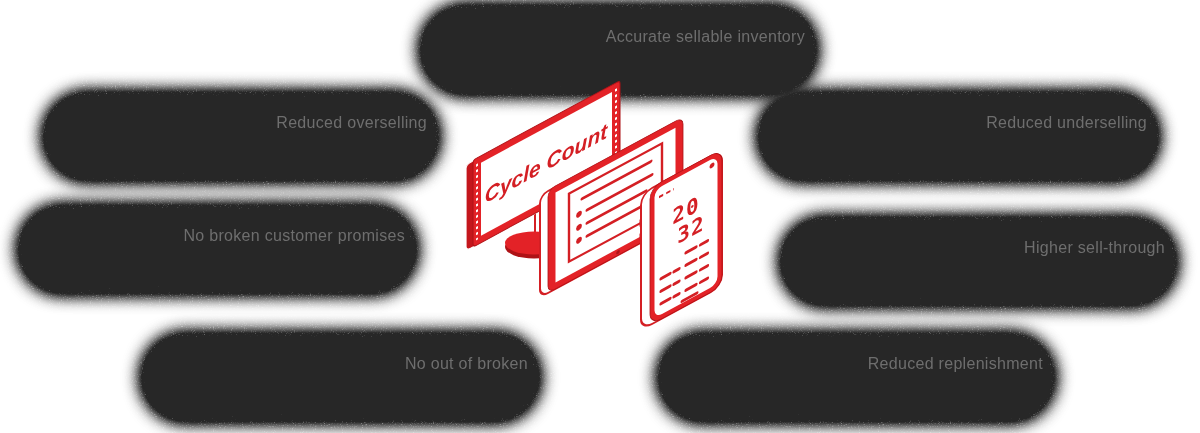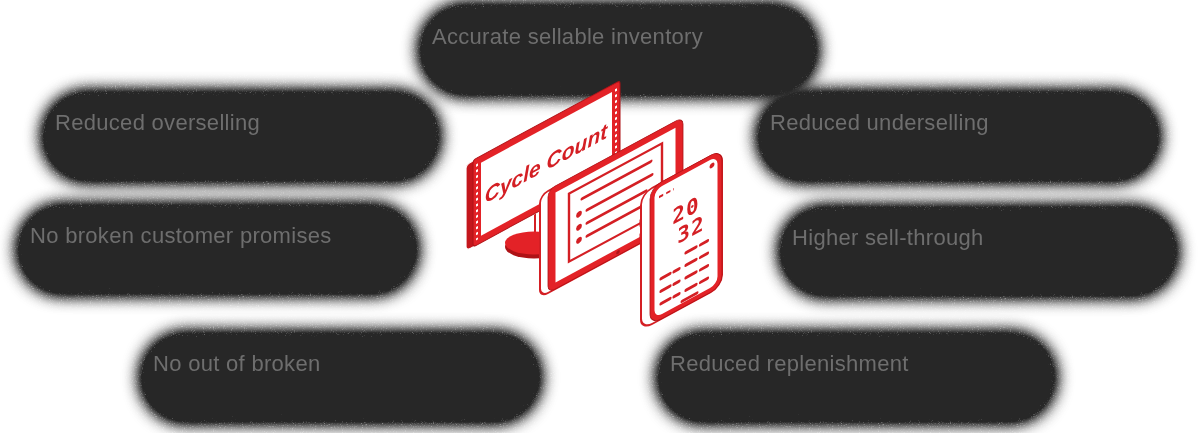--- a/index.html
+++ b/index.html
@@ -5,35 +5,35 @@
   * { margin:0; padding:0; box-sizing:border-box; }
   html,body { background:#ffffff; }
   .canvas {
     position:relative; width:1200px; height:433px;
     background:#ffffff; overflow:hidden;
     font-family:"Liberation Sans", sans-serif;
   }
   .pill {
     position:absolute; z-index:2; isolation:isolate;
     background:#fdba74; border-radius:26px;
-    display:flex; align-items:center; justify-content:flex-start;
-    font-size:22px; font-weight:500; letter-spacing:0.3px; color:#6e6e6e;
+    display:flex; align-items:center; justify-content:flex-end;
+    font-size:16px; font-weight:500; letter-spacing:0.3px; color:#6e6e6e;
   }
   .pill::before {
     content:""; position:absolute; z-index:-1;
     left:-14px; right:-14px; top:-13px; bottom:-40px;
     background:#0a0a0a; border-radius:52px;
     filter:url(#grainShadow);
   }
   .pill span { position:relative; }
   #pill-0 { left:432px; top:16px;  width:373px; height:41px; }
   #pill-1 { left:55px;  top:103px; width:372px; height:40px; }
   #pill-2 { left:770px; top:103px; width:377px; height:40px; }
   #pill-3 { left:30px;  top:216px; width:375px; height:40px; }
-  #pill-4 { left:792px; top:218px; width:373px; height:40px; }
+  #pill-4 { left:792px; top:228px; width:373px; height:40px; }
   #pill-5 { left:153px; top:344px; width:375px; height:40px; }
   #pill-6 { left:670px; top:344px; width:373px; height:40px; }
   .illustration {
     position:absolute; left:450px; top:60px; width:340px; height:310px; z-index:3;
   }
   .defs-svg { position:absolute; width:0; height:0; }
 </style>
 </head>
 <body>
 

